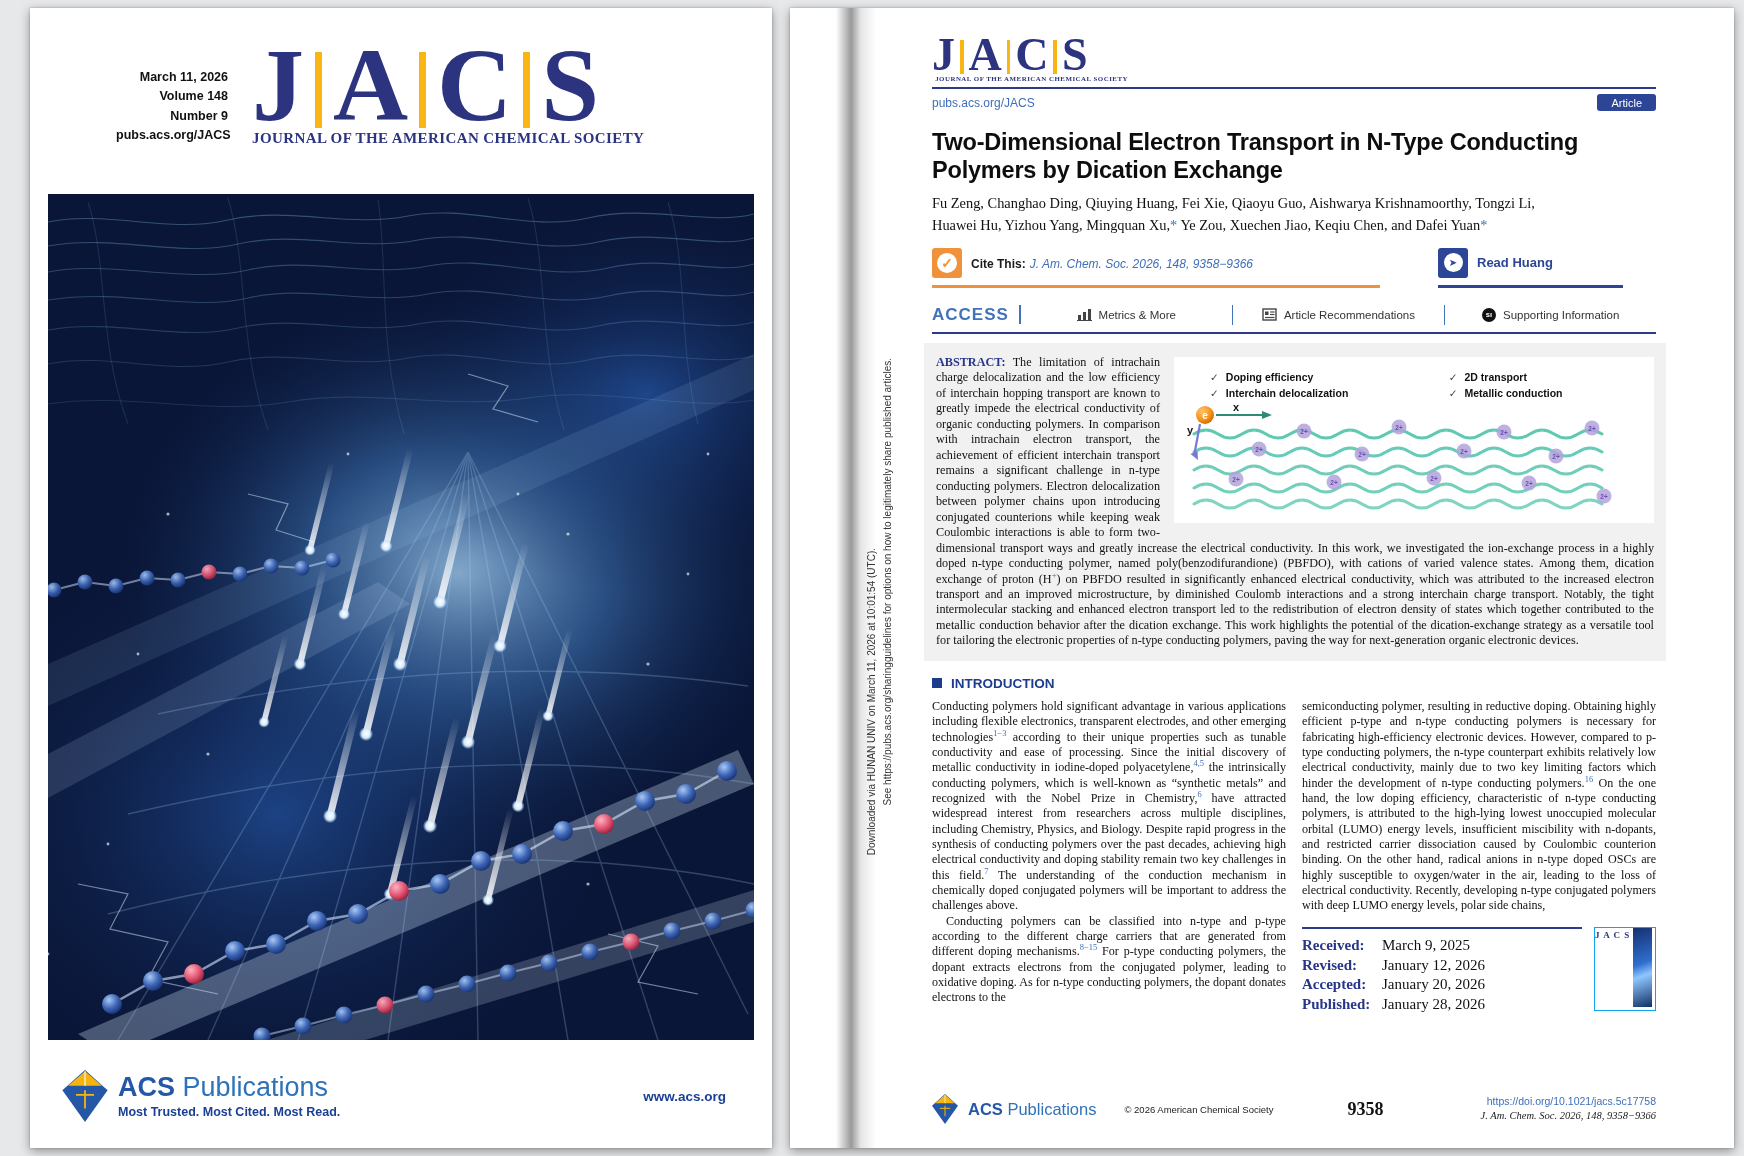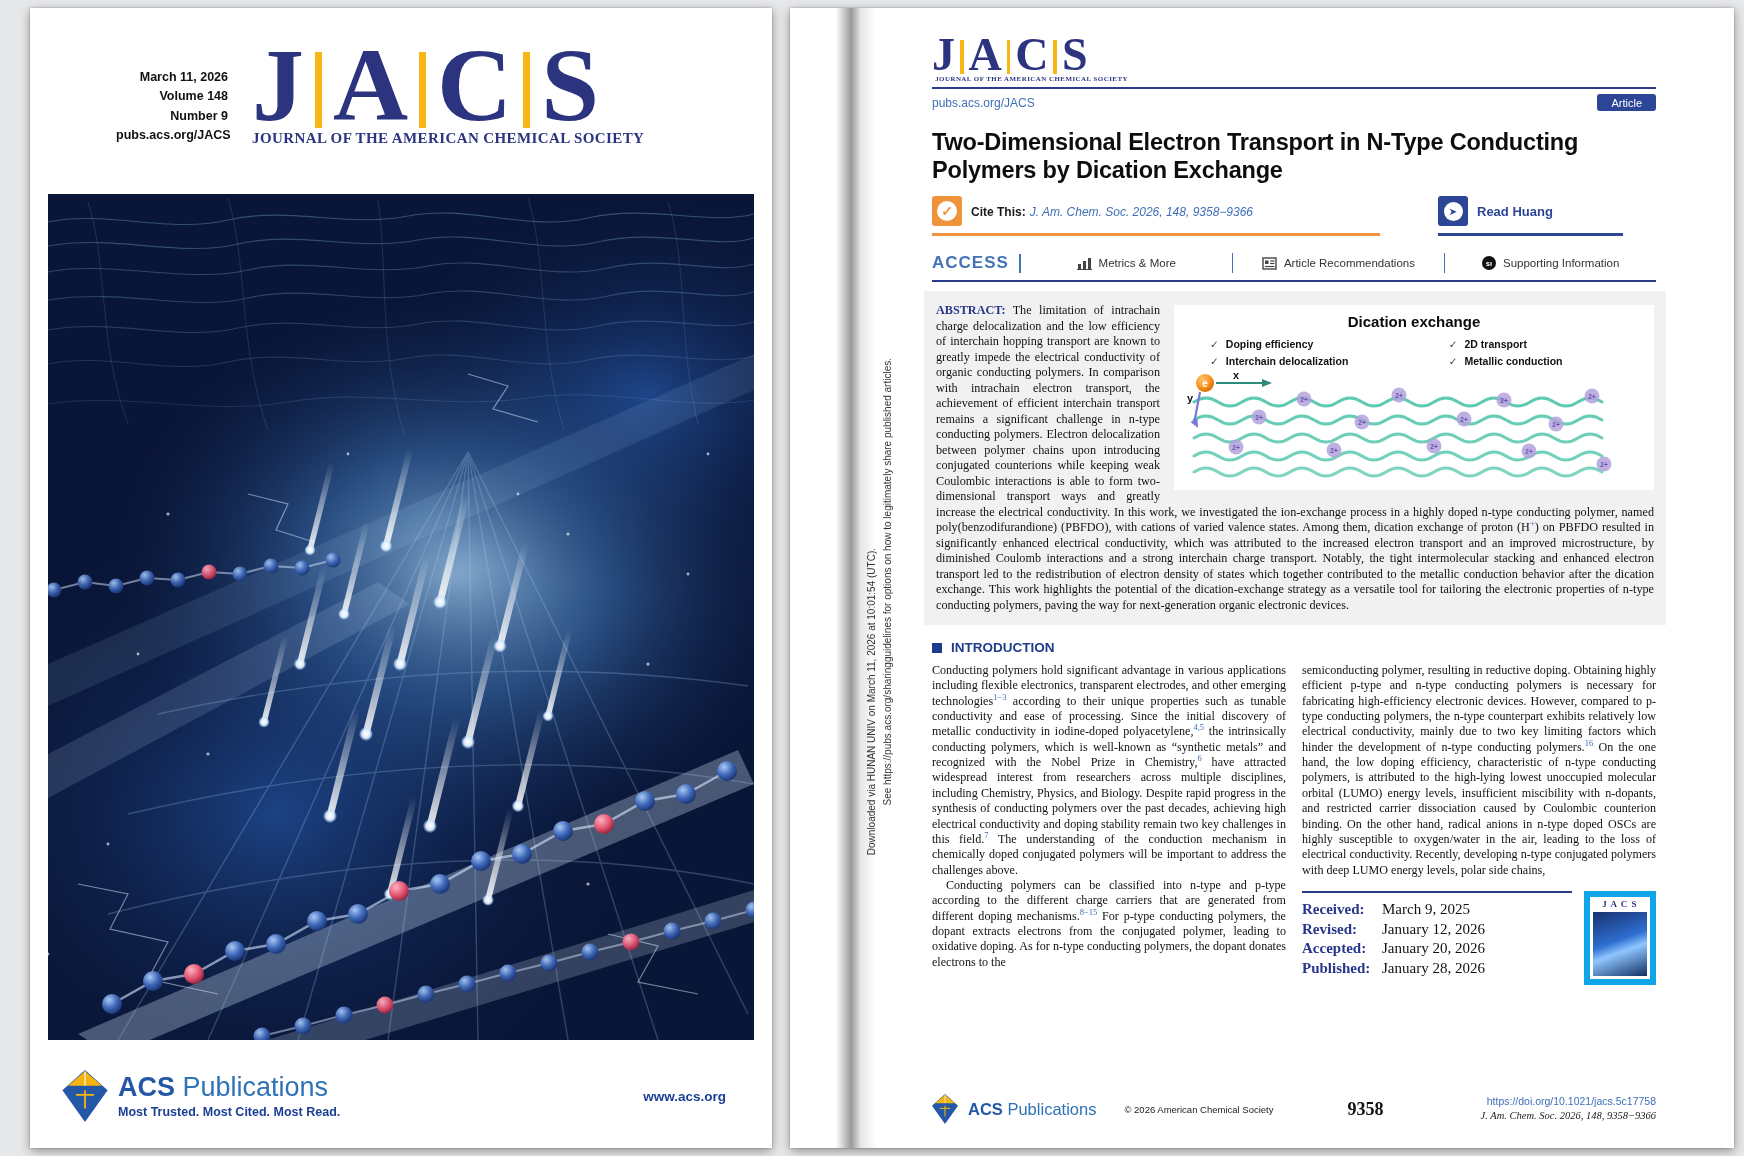--- a/index.html
+++ b/index.html
@@ -118,22 +118,22 @@
   .col{flex:1;font-size:12.1px;line-height:1.27;text-align:justify;color:#111;}
   .col p{margin:0;}
   .col p.indent{text-indent:14px;}
 
   .dates{margin-top:13px;}
   .dates-rule{border-top:2px solid #2c3a8c;margin-bottom:7px;}
   .dates-flex{display:flex;align-items:flex-start;}
   .dates-block{flex:1;}
   .date-row{display:flex;font-size:15px;line-height:1.32;align-items:flex-end;}
   .date-label{color:#27368a;font-weight:bold;width:80px;}
-  .thumb{width:60px;height:82px;border:6px solid #0ea5e9;margin-left:12px;background:#fff;
-         display:flex;flex-direction:column;overflow:hidden;}
+  .thumb{width:60px;height:82px;border:1px solid #0ea5e9;margin-left:12px;background:#fff;
+         display:flex;flex-direction:row;overflow:hidden;}
   .thumb-head{font-family:"Liberation Serif",serif;font-weight:bold;color:#2c3480;
               font-size:9px;text-align:center;letter-spacing:1px;padding:2px 0;}
   .thumb-art{flex:1;margin:0 3px 3px;background:linear-gradient(160deg,#16306e 0%,#2f6fd0 45%,#8fc6ff 60%,#123063 100%);}
 
   .rp-footer{position:absolute;left:142px;right:78px;bottom:24px;display:flex;align-items:center;z-index:2;}
   .brand-sm .acs-line{font-size:16.5px;}
   .f-copy{font-family:"Liberation Sans",sans-serif;font-size:9.5px;color:#222;margin-left:28px;}
   .f-page{font-weight:bold;font-size:18px;margin-left:52px;color:#111;padding-left:22px;}
   .f-doi{margin-left:auto;text-align:right;line-height:1.4;}
   .doi-link{font-family:"Liberation Sans",sans-serif;font-size:10.5px;color:#3e6fb8;display:block;}
@@ -421,20 +421,22 @@
     <div class="rp-rule"></div>
 
     <div class="rp-linkrow">
       <span class="journal-url">pubs.acs.org/JACS</span>
       <span class="article-badge">Article</span>
     </div>
 
     <div class="paper-title">Two-Dimensional Electron Transport in N-Type Conducting Polymers by Dication Exchange</div>
 
     <div class="authors">
+      <div>Fu Zeng, Changhao Ding, Qiuying Huang, Fei Xie, Qiaoyu Guo, Aishwarya Krishnamoorthy, Tongzi Li,</div>
+      <div>Huawei Hu, Yizhou Yang, Mingquan Xu,<span class="star">*</span> Ye Zou, Xuechen Jiao, Keqiu Chen, and Dafei Yuan<span class="star">*</span></div>
     </div>
 
     <div class="cite-row">
       <div class="cite-left">
         <span class="cite-icon">
           <span class="cc">✓</span>
         </span>
         <span>
           <span class="cite-label">Cite This:</span>
           <span class="cite-ref">J. Am. Chem. Soc. 2026, 148, 9358−9366</span>
@@ -475,21 +477,20 @@
       <span class="access-item">
         <span class="si-circle">sı</span>
         <span>Supporting Information</span>
       </span>
     </div>
 
     <div class="rp-rule"></div>
 
     <div class="abs-box">
       <div class="graphic">
-        <div class="g-title">Dication exchange</div>
         <div class="g-checks">
           <div class="g-col c1">
             <div><span class="chk">✓</span><span>Doping efficiency</span></div>
             <div><span class="chk">✓</span><span>Interchain delocalization</span></div>
           </div>
           <div class="g-col c2">
             <div><span class="chk">✓</span><span>2D transport</span></div>
             <div><span class="chk">✓</span><span>Metallic conduction</span></div>
           </div>
         </div>

